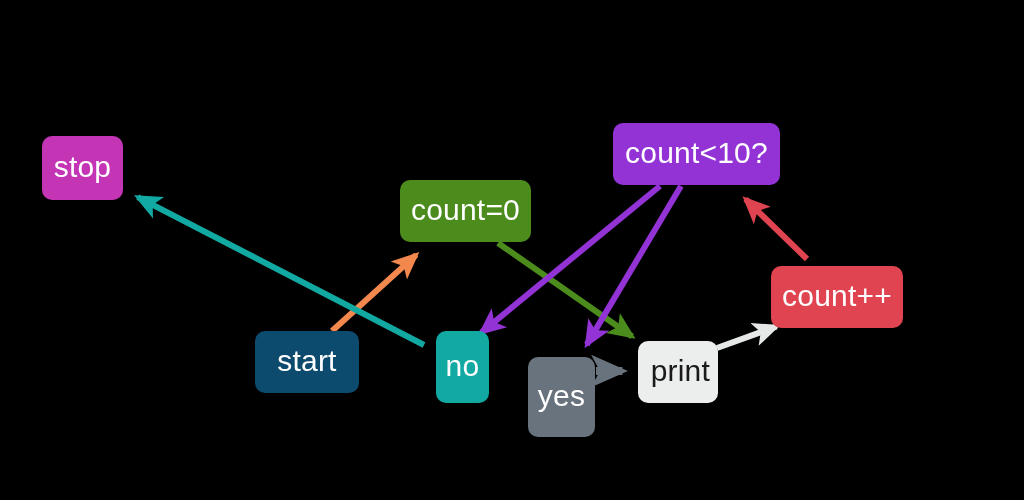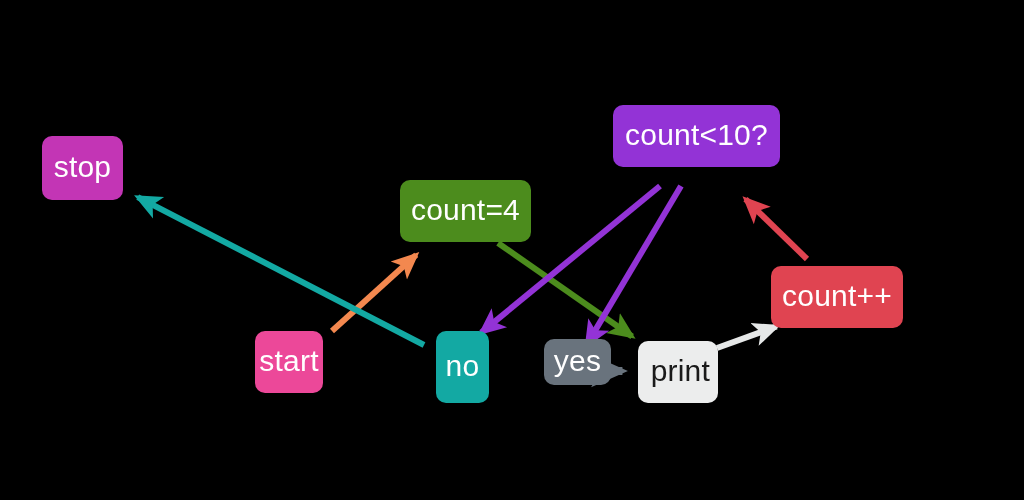--- a/index.html
+++ b/index.html
@@ -83,34 +83,34 @@
       <line x1="681" y1="186" x2="586.7421959865503" y2="344.6517493295687" stroke="#9333d6" stroke-width="6" stroke-linecap="butt" marker-end="url(#arrow-4)"></line>
       <line x1="596" y1="371" x2="622.4" y2="371" stroke="#69737d" stroke-width="8" stroke-linecap="butt" marker-end="url(#arrow-5)"></line>
       <line x1="717" y1="348" x2="776.5846885240696" y2="326.48330692186374" stroke="#e6e8e8" stroke-width="6" stroke-linecap="butt" marker-end="url(#arrow-6)"></line>
       <line x1="807" y1="259" x2="745.4661837597025" y2="199.19953069604887" stroke="#e04451" stroke-width="6" stroke-linecap="butt" marker-end="url(#arrow-7)"></line>
     </svg>
   <div id="nodes">
       <div class="node" style="left: 42px; top: 136px; width: 81px; height: 64px; background: rgb(195, 53, 181); color: rgb(255, 255, 255);">
         <span class="node-label">stop</span>
       </div>
       <div class="node" style="left: 400px; top: 180px; width: 131px; height: 62px; background: rgb(76, 140, 29); color: rgb(255, 255, 255);">
-        <span class="node-label">count=4</span>
+        <span class="node-label">count=0</span>
       </div>
-      <div class="node" style="left: 613px; top: 105px; width: 167px; height: 62px; background: rgb(147, 51, 214); color: rgb(255, 255, 255);">
+      <div class="node" style="left: 613px; top: 123px; width: 167px; height: 62px; background: rgb(147, 51, 214); color: rgb(255, 255, 255);">
         <span class="node-label">count&lt;10?</span>
       </div>
       <div class="node" style="left: 771px; top: 266px; width: 132px; height: 62px; background: rgb(224, 68, 81); color: rgb(255, 255, 255);">
         <span class="node-label">count++</span>
       </div>
-      <div class="node" style="left: 255px; top: 331px; width: 68px; height: 62px; background: #ec4899; color: rgb(255, 255, 255);">
+      <div class="node" style="left: 255px; top: 331px; width: 104px; height: 62px; background: #0c4a6e; color: rgb(255, 255, 255);">
         <span class="node-label">start</span>
       </div>
       <div class="node" style="left: 436px; top: 331px; width: 53px; height: 72px; background: rgb(19, 169, 163); color: rgb(255, 255, 255);">
         <span class="node-label">no</span>
       </div>
-      <div class="node" style="left: 528px; top: 339px; width: 67px; height: 46px; background: rgb(105, 115, 125); color: rgb(255, 255, 255); margin-left: 16px;">
+      <div class="node" style="left: 528px; top: 357px; width: 67px; height: 80px; background: rgb(105, 115, 125); color: rgb(255, 255, 255);">
         <span class="node-label">yes</span>
       </div>
       <div class="node" style="left: 638px; top: 341px; width: 80px; height: 62px; background: rgb(236, 237, 237); color: rgb(26, 26, 26); justify-content: flex-end;">
         <span class="node-label">print</span>
       </div>
     </div>
 </div>
 
 </body></html>

